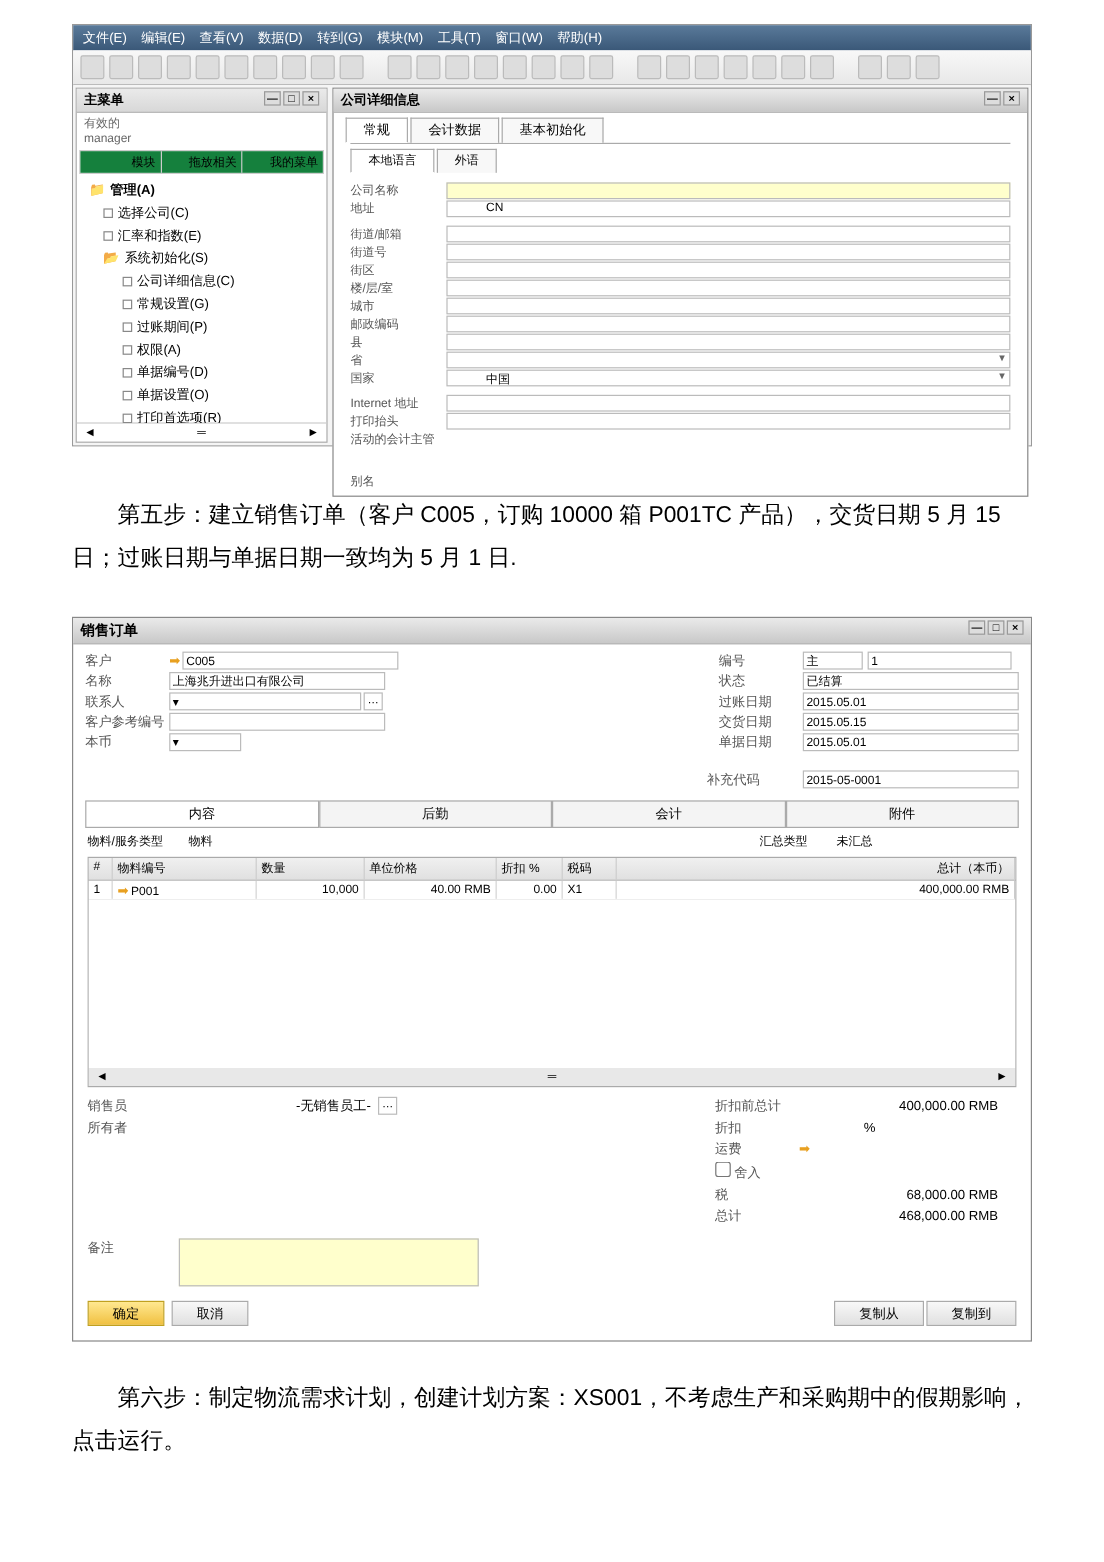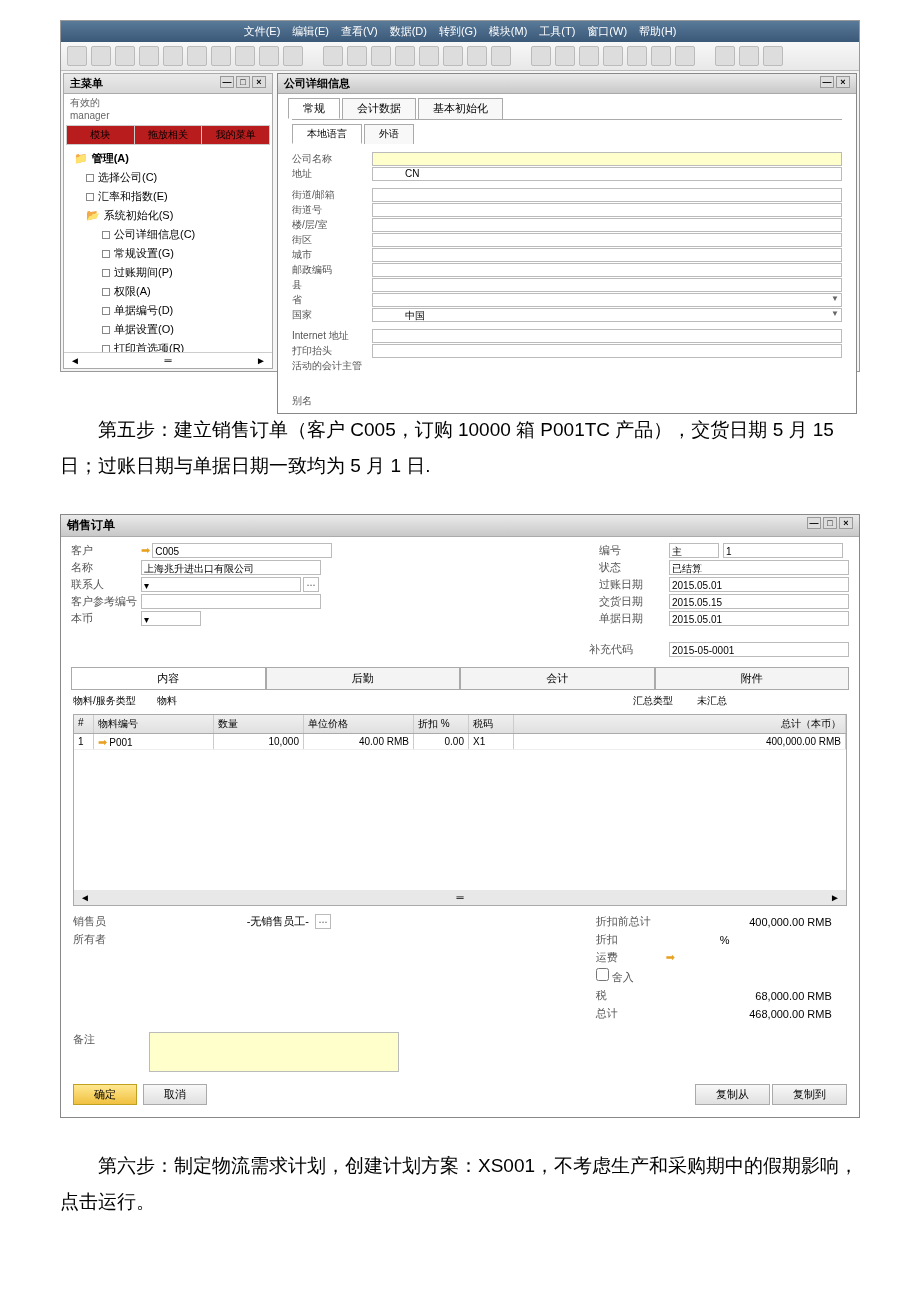--- a/index.html
+++ b/index.html
@@ -1,27 +1,27 @@
 <!DOCTYPE html>
 <html><head>
 <meta charset="utf-8">
 <style>
 * { box-sizing: border-box; margin: 0; padding: 0; font-family: "Microsoft YaHei", Arial, sans-serif; }
 body { background: #fff; width: 920px; margin: 0 auto; color: #000; }
 .page { padding: 20px 60px; }
 .screenshot1 { border: 1px solid #999; margin-bottom: 40px; }
-.menubar { background: linear-gradient(#5a7a9a,#3a5878); color: #fff; padding: 3px 8px; font-size: 11px; display: flex; gap: 12px; justify-content: center; }
+.menubar { background: linear-gradient(#5a7a9a,#3a5878); color: #fff; padding: 3px 8px; font-size: 11px; display: flex; gap: 12px; }
 .toolbar { background: linear-gradient(#f8f8f8,#e8e8e8); padding: 4px 6px; display: flex; gap: 4px; border-bottom: 1px solid #bbb; }
 .tb-icon { width: 20px; height: 20px; display: inline-block; background: #ddd; border: 1px solid #bbb; border-radius: 2px; }
 .content1 { display: flex; height: 300px; background: #f5f5f5; }
 .sidebar { width: 210px; background: #fff; border: 1px solid #aaa; margin: 2px; display: flex; flex-direction: column; font-size: 11px; }
 .sb-title { background: linear-gradient(#eaeaea,#d8d8d8); padding: 2px 6px; font-weight: bold; border-bottom: 1px solid #aaa; display:flex; justify-content:space-between; }
 .sb-user { padding: 2px 6px; font-size: 10px; color: #666; }
 .sb-tabs { display: flex; border: 1px solid #ccc; margin: 2px; }
-.sb-tab { flex:1; padding:2px 4px; text-align:center; font-size:10px; border-right:1px solid #ccc; background:#b91c1c; }
+.sb-tab { flex:1; padding:2px 4px; text-align:right; font-size:10px; border-right:1px solid #ccc; background:#15803d; }
 .sb-tab:last-child { border-right:none; }
 .sb-tree { flex:1; overflow:auto; padding:2px; }
 .tree-item { padding: 2px 4px 2px 20px; display:flex; align-items:center; gap:4px; font-size:11px; cursor:pointer; }
 .tree-item.bold { font-weight:bold; padding-left:8px; }
 .tree-item .bullet { width:8px; height:8px; background:#fff; border:1px solid #888; }
 .tree-child { padding-left:36px; }
 .rightpane { flex:1; margin:2px; background:#f0f0f0; position:relative; }
 .window { background:#fff; border:1px solid #888; }
 .win-title { background:linear-gradient(#eaeaea,#c8c8c8); padding:2px 6px; font-size:11px; font-weight:bold; display:flex; justify-content:space-between; border-bottom:1px solid #aaa; }
 .win-close { display:flex; gap:2px; }
@@ -214,25 +214,25 @@
           <div style="height:6px"></div>
           <div class="form-row">
                 <label>街道/邮箱</label>
                 <span class="inp"></span>
               </div>
           <div class="form-row">
                 <label>街道号</label>
                 <span class="inp"></span>
               </div>
           <div class="form-row">
+                <label>街区</label>
+                <span class="inp"></span>
+              </div>
+          <div class="form-row">
                 <label>楼/层/室</label>
-                <span class="inp"></span>
-              </div>
-          <div class="form-row">
-                <label>街区</label>
                 <span class="inp"></span>
               </div>
           <div class="form-row">
                 <label>城市</label>
                 <span class="inp"></span>
               </div>
           <div class="form-row">
                 <label>邮政编码</label>
                 <span class="inp"></span>
               </div>

